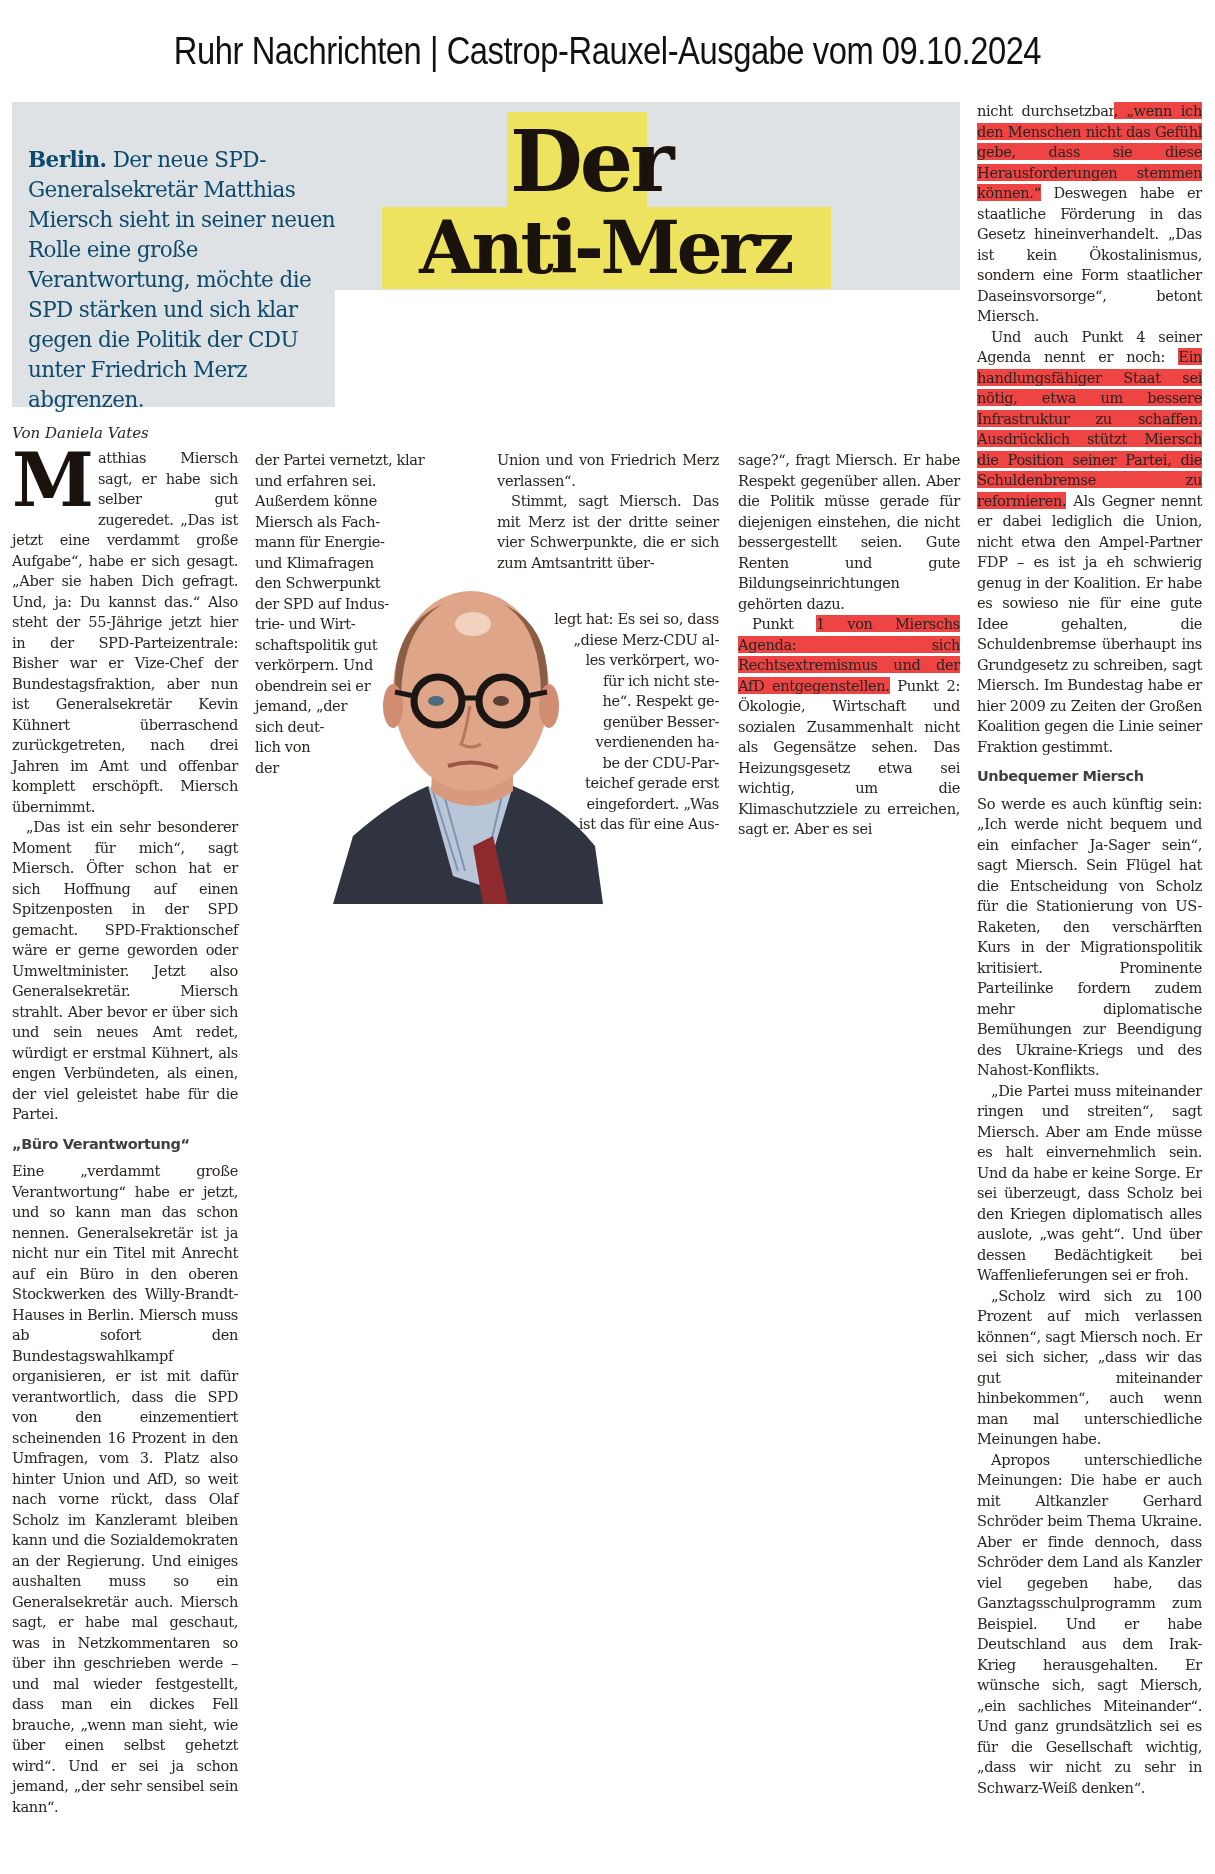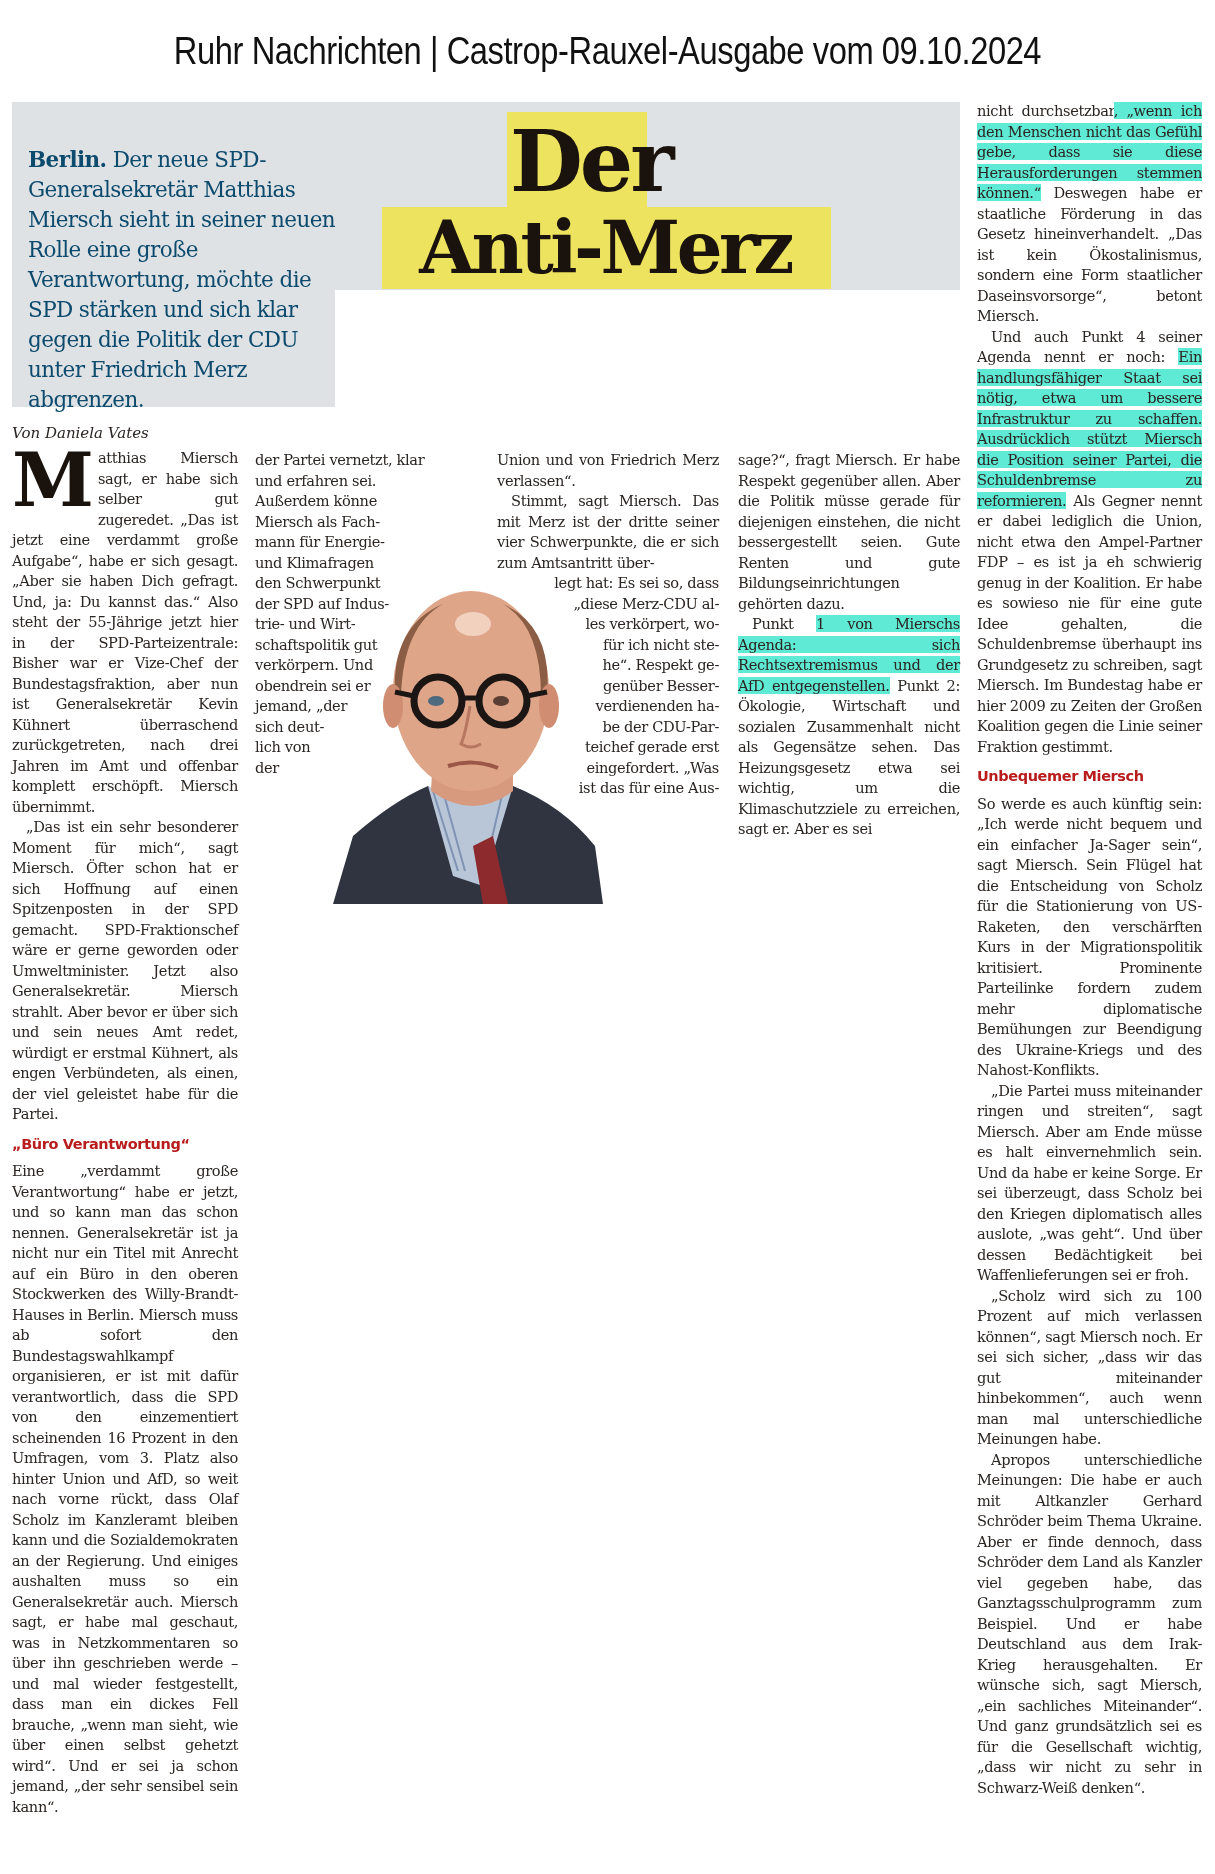--- a/index.html
+++ b/index.html
@@ -49,22 +49,22 @@
     font-family: "DejaVu Serif", serif; font-size: 15px; color: #2a2522;
   }
 
   .col {
     position: absolute; font-family: "DejaVu Serif", serif; font-size: 14.6px;
     line-height: 20.5px; color: #2a2522; text-align: justify; hyphens: manual;
     letter-spacing: -0.35px;
   }
   .col p { text-indent: 0; }
   .col p.ind { text-indent: 14px; }
-  .col .sub { font-family: "DejaVu Sans", sans-serif; font-weight: bold; font-size: 14.5px; margin: 9px 0 7px 0; letter-spacing: -0.4px; color: #b91c1c;}
-  .hl { background: #5eead4; }
+  .col .sub { font-family: "DejaVu Sans", sans-serif; font-weight: bold; font-size: 14.5px; margin: 9px 0 7px 0; letter-spacing: -0.4px; color: #404040;}
+  .hl { background: #ef4444; }
 
   .dropcap {
     float: left; font-family: "DejaVu Serif", serif; font-weight: bold; font-size: 74px;
     line-height: 60px; margin: 2px 6px 0 0; height: 62px; color: #1a120c; letter-spacing: -2px;
   }
 
   .col1 { left: 12px; top: 448px; width: 226px; }
   .col2 { left: 255px; top: 450px; width: 220px; }
   .col3 { left: 497px; top: 450px; width: 222px; }
   .col4 { left: 738px; top: 450px; width: 222px; }
@@ -115,21 +115,21 @@
       <div>jemand, „der</div>
       <div>sich deut-</div>
       <div>lich von</div>
       <div>der</div>
     </div>
 </div>
 
 <div class="col col3">
   <p>Union und von Friedrich Merz verlassen“.</p>
   <p class="ind">Stimmt, sagt Miersch. Das mit Merz ist der dritte seiner vier Schwerpunkte, die er sich zum Amtsantritt über-</p>
-  <div id="col3wrap" style="text-align:right;">
+  <div id="col3wrap" style="text-align:right;margin-top:36px;">
       <div>legt hat: Es sei so, dass</div>
       <div>„diese Merz-CDU al-</div>
       <div>les verkörpert, wo-</div>
       <div>für ich nicht ste-</div>
       <div>he“. Respekt ge-</div>
       <div>genüber Besser-</div>
       <div>verdienenden ha-</div>
       <div>be der CDU-Par-</div>
       <div>teichef gerade erst</div>
       <div>eingefordert. „Was</div>

